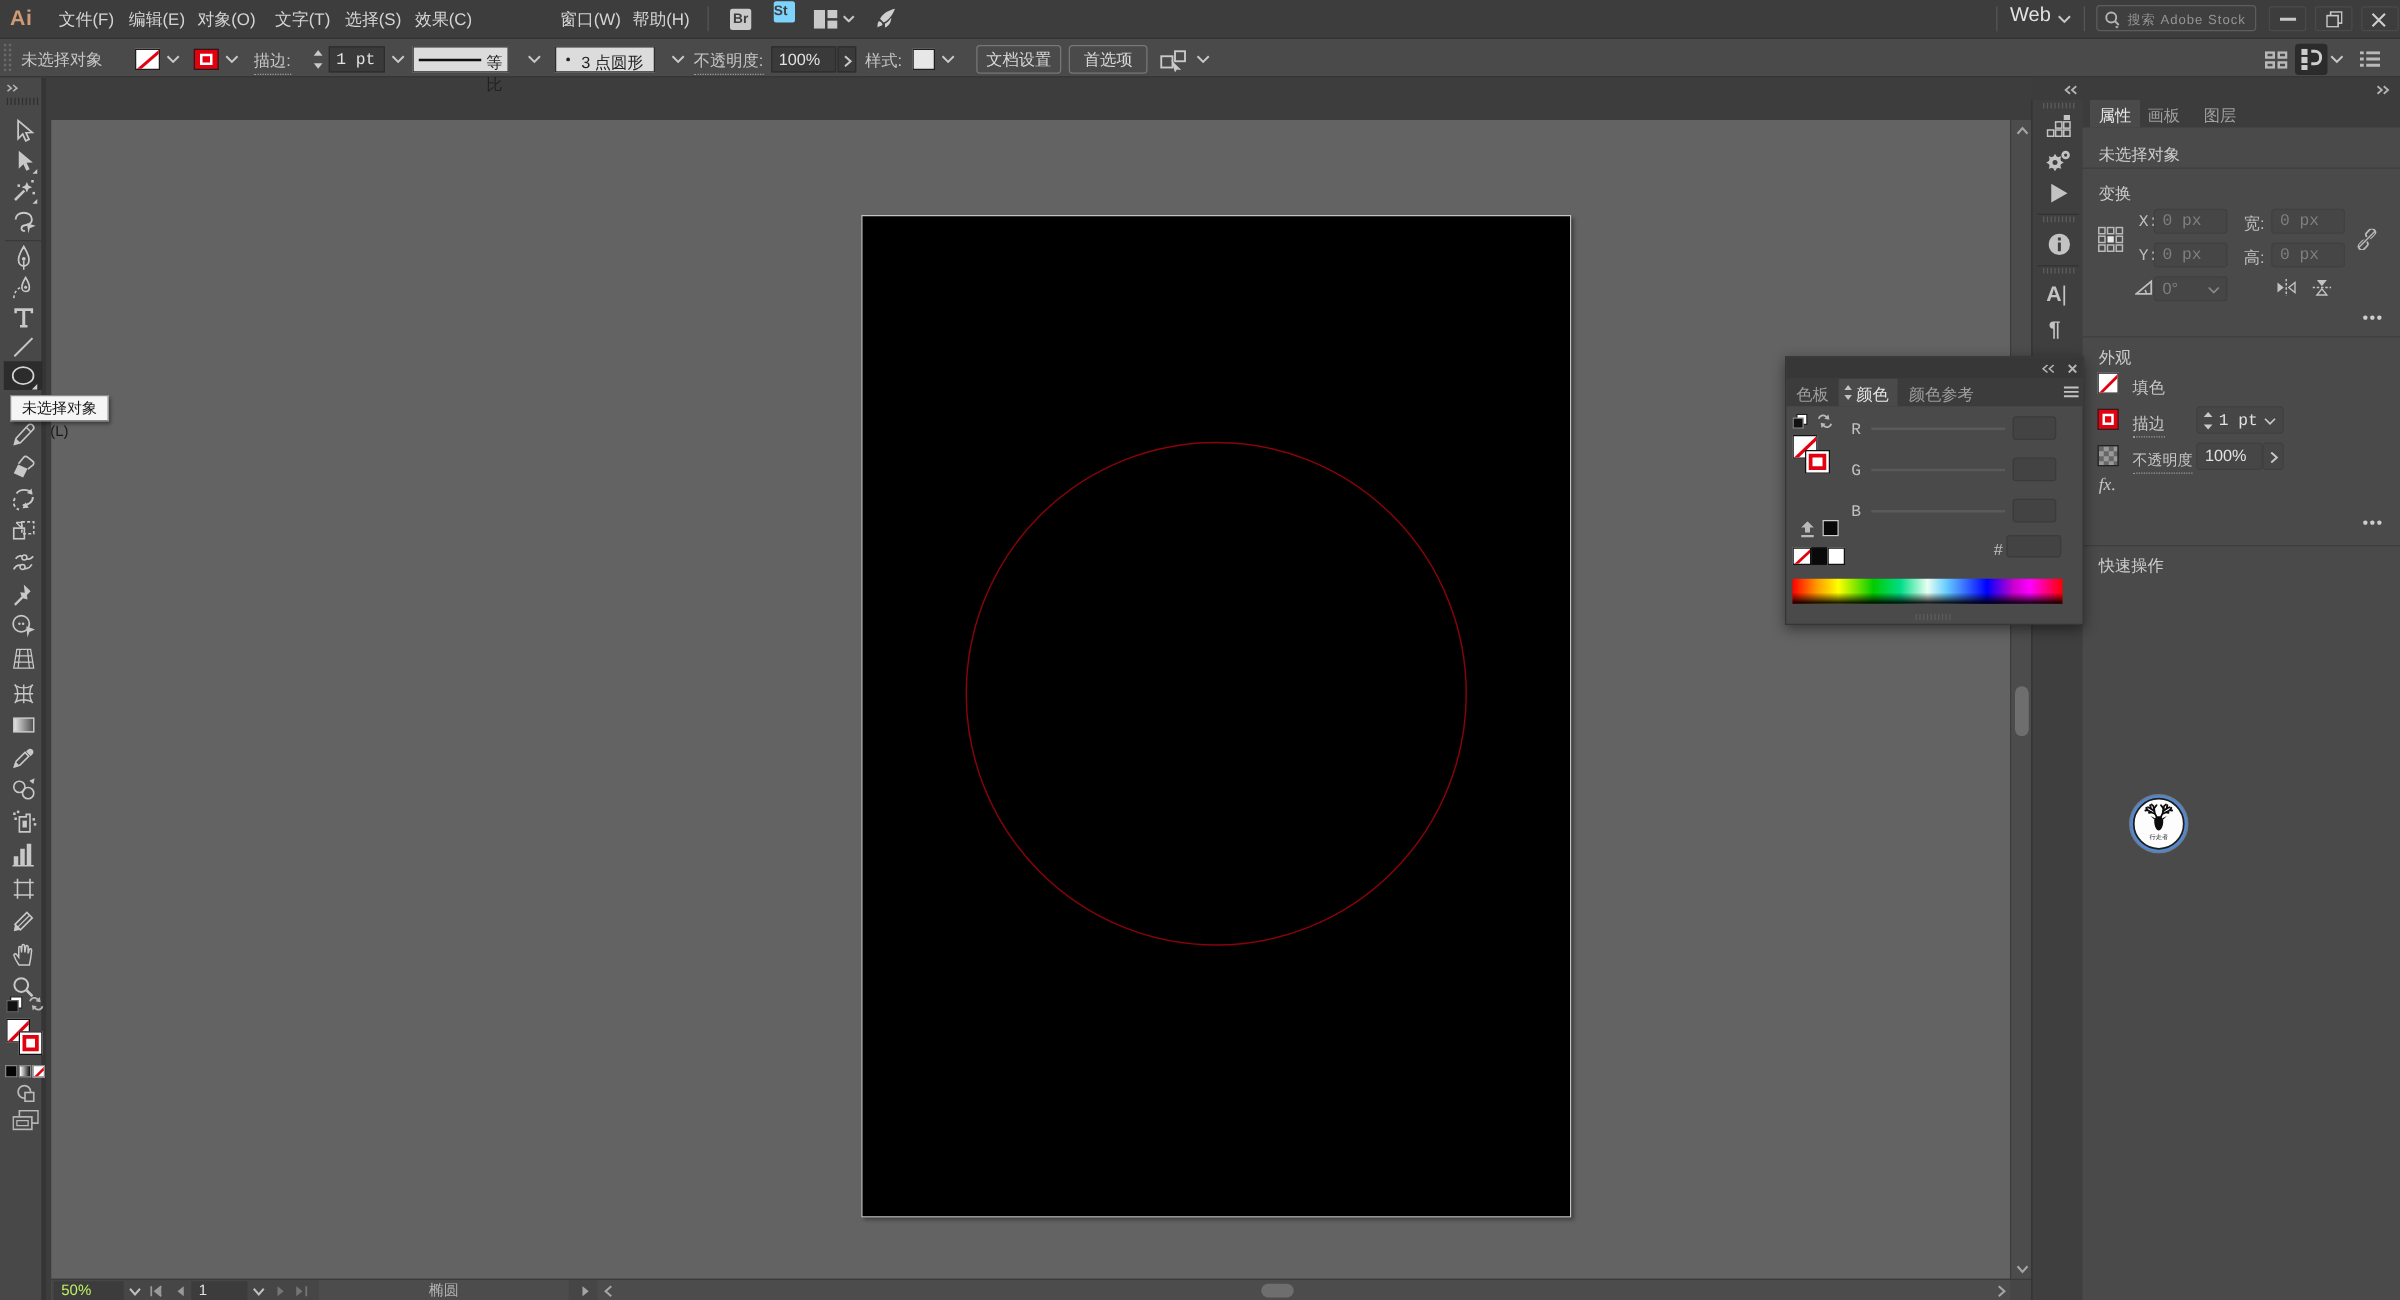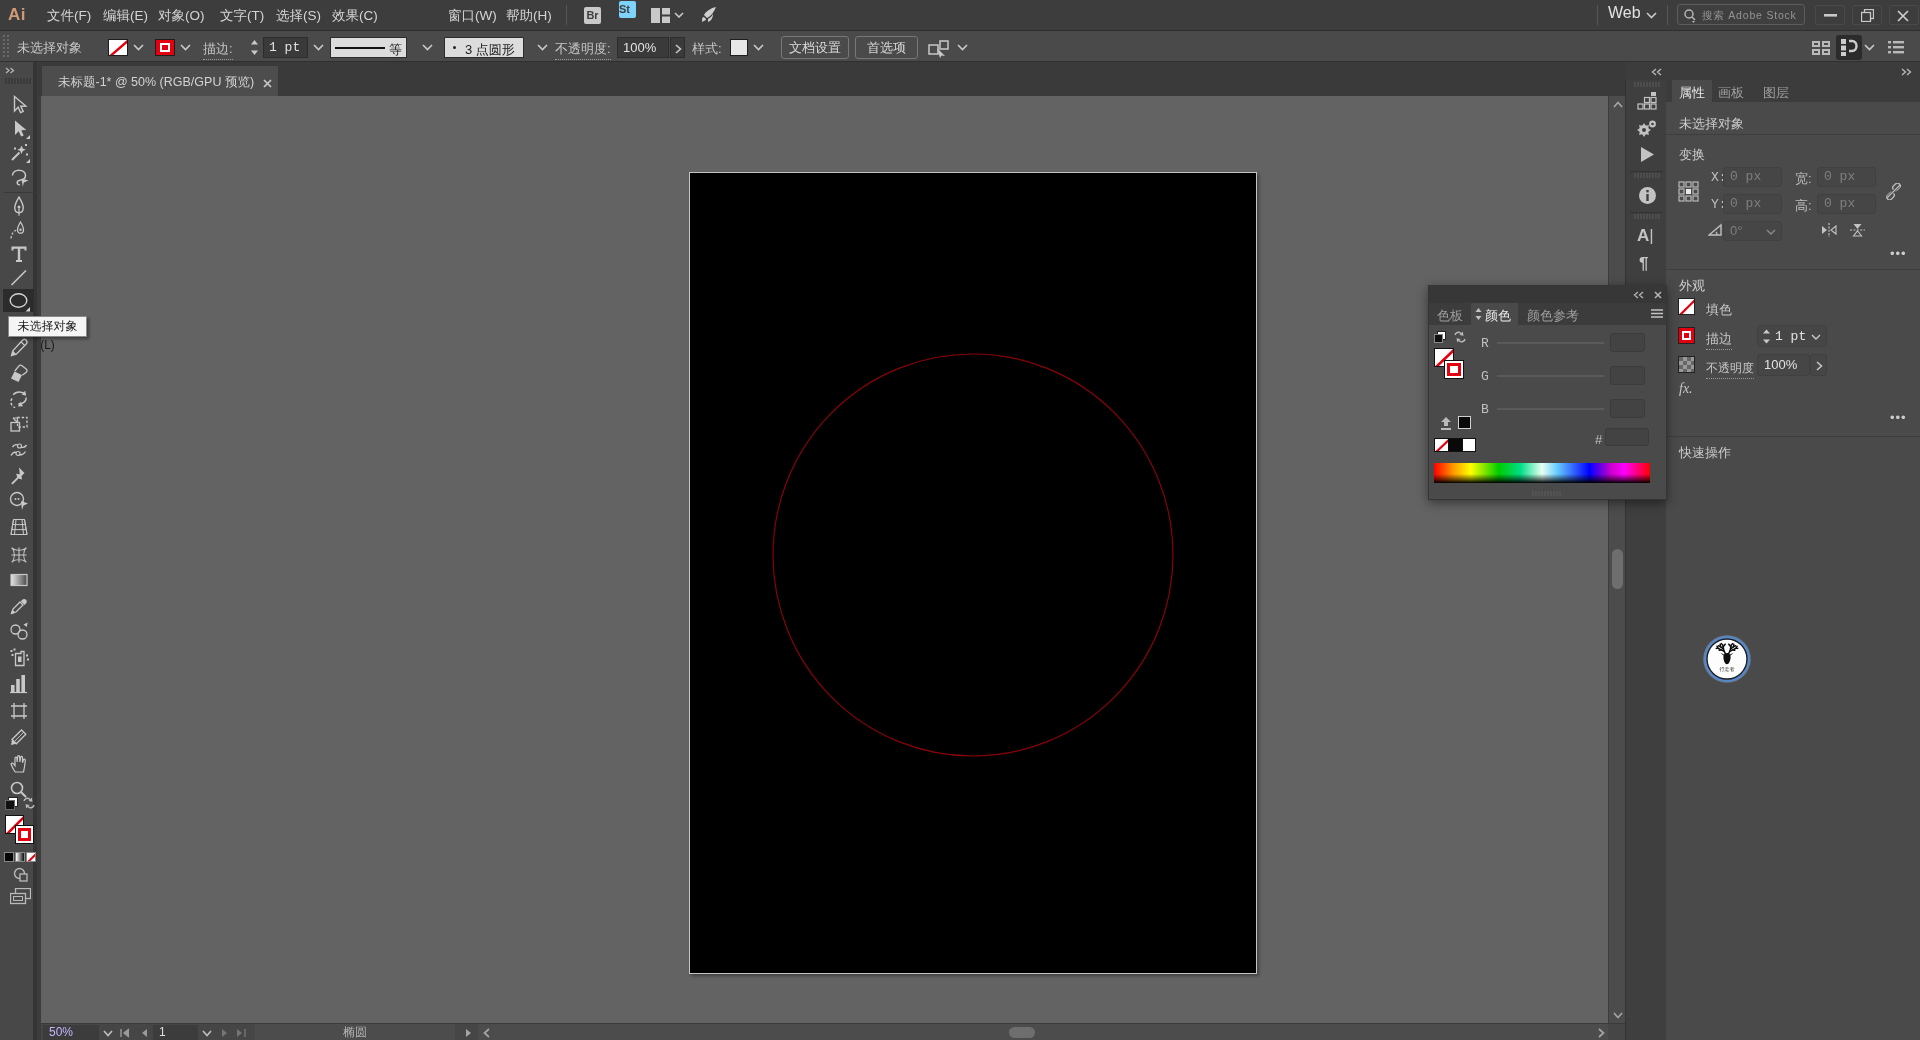--- a/index.html
+++ b/index.html
@@ -189,28 +189,20 @@
           <rect x="0" y="0" width="3" height="2.4"></rect>
           <rect x="5" y="0" width="11" height="2.4"></rect>
           <rect x="0" y="5" width="3" height="2.4"></rect>
           <rect x="5" y="5" width="11" height="2.4"></rect>
           <rect x="0" y="10" width="3" height="2.4"></rect>
           <rect x="5" y="10" width="11" height="2.4"></rect>
         </g>
       </svg>
   </div>
 
-  <div id="tabstrip" class="abs" style="left:37px;top:62px;width:1591px;height:34px;background:#3a3a3a;">
-    <div class="abs" style="left:5px;top:4px;width:236px;height:30px;background:#4d4d4d;">
-      <div class="abs" style="left:16px;top:8px;font-size:12.5px;color:#d2d2d2;">未标题-1* @ 50% (RGB/GPU 预览)</div>
-      <svg class="abs" style="left:221px;top:13px;" width="9" height="9">
-          <path d="M1 1 L8 8 M8 1 L1 8" stroke="#c9c9c9" stroke-width="1.7"></path>
-        </svg>
-    </div>
-  </div>
 
   <div id="leftbar" class="abs" style="left:0;top:62px;width:37px;height:978px;background:#484848;border-right:4px solid #353535;">
     <svg class="abs" style="left:5px;top:5px;" width="11" height="7">
         <path d="M1 1 L4 3.5 L1 6 M5.5 1 L8.5 3.5 L5.5 6" stroke="#b5b5b5" stroke-width="1.3" fill="none"></path>
       </svg>
     <svg class="abs" style="left:5px;top:16px;" width="26" height="6">
         <g stroke="#2f2f2f" stroke-width="1">
           <line x1="1" y1="0" x2="1" y2="6"></line>
           <line x1="4" y1="0" x2="4" y2="6"></line>
           <line x1="7" y1="0" x2="7" y2="6"></line>
@@ -413,21 +405,21 @@
       <svg class="abs" style="left:4px;top:5px;" width="10" height="7">
           <path d="M1 6 L5 1.5 L9 6" stroke="#a5a5a5" stroke-width="1.7" fill="none"></path>
         </svg>
       <div class="abs" style="left:3px;top:453px;width:11px;height:40px;background:#6e6e6e;border-radius:6px;"></div>
       <svg class="abs" style="left:4px;top:916px;" width="10" height="7">
           <path d="M1 1 L5 5.5 L9 1" stroke="#a5a5a5" stroke-width="1.7" fill="none"></path>
         </svg>
     </div>
 
     <div class="abs" style="left:0;top:927px;width:1584px;height:17px;background:#464646;border-top:1px solid #3a3a3a;">
-      <div class="abs" style="left:2px;top:1px;width:56px;height:15px;background:#3c3c3c;color:#c4b5fd;font-size:12px;line-height:15px;padding-left:6px;">50%</div>
+      <div class="abs" style="left:2px;top:1px;width:56px;height:15px;background:#3c3c3c;color:#bef264;font-size:12px;line-height:15px;padding-left:6px;">50%</div>
       <svg class="abs" style="left:62px;top:6px;" width="10" height="7">
           <path d="M1 1 L5 5.5 L9 1" stroke="#c0c0c0" stroke-width="1.6" fill="none"></path>
         </svg>
       <svg class="abs" style="left:78px;top:4px;" width="12" height="10">
           <path d="M2 1 L2 9 M10 1 L5 5 L10 9" fill="#9a9a9a" stroke="#9a9a9a" stroke-width="1.4"></path>
         </svg>
       <svg class="abs" style="left:99px;top:4px;" width="8" height="10">
           <path d="M7 1 L2 5 L7 9 Z" fill="#9a9a9a"></path>
         </svg>
       <div class="abs" style="left:112px;top:1px;width:45px;height:15px;background:#3c3c3c;color:#e0e0e0;font-size:12px;line-height:15px;padding-left:6px;">1</div>

